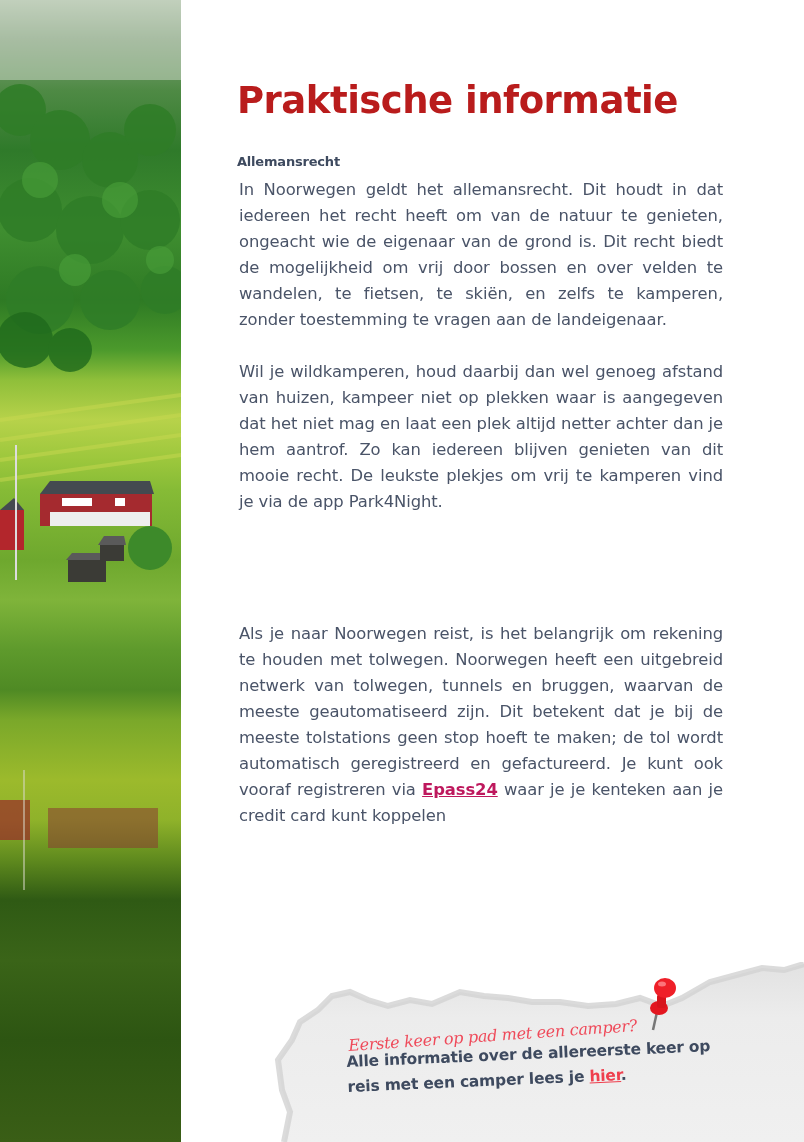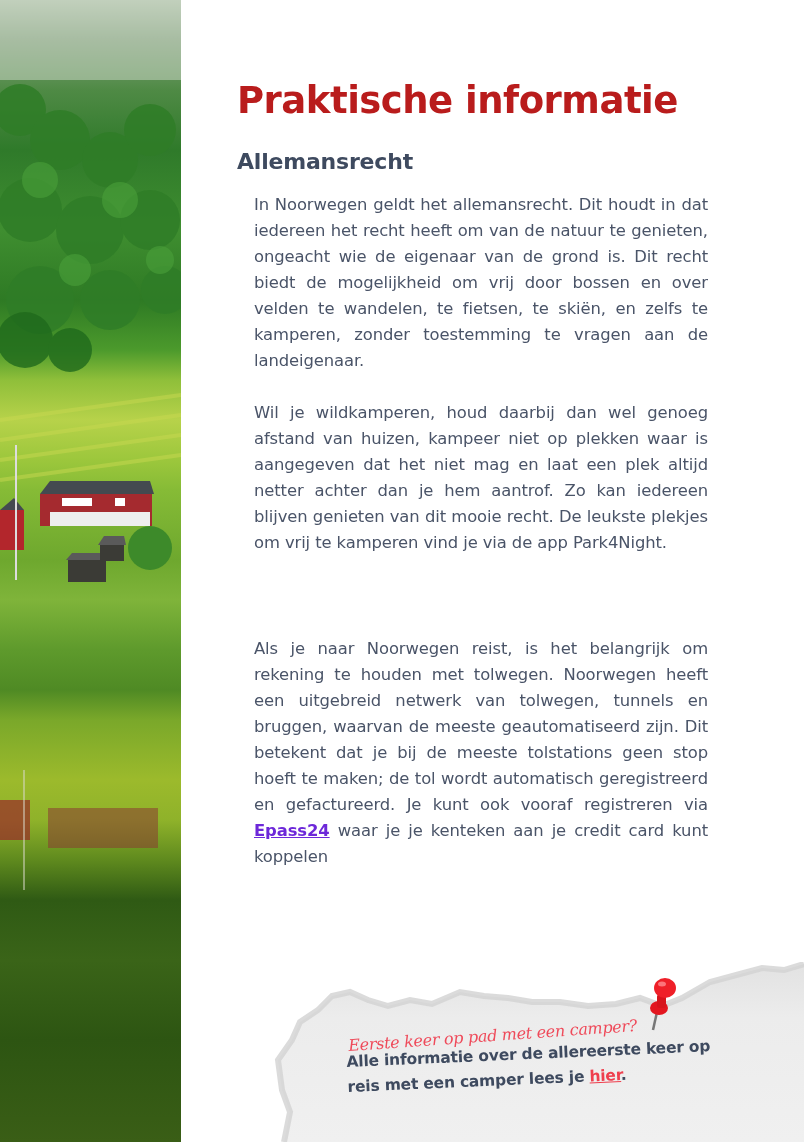--- a/index.html
+++ b/index.html
@@ -21,28 +21,28 @@
   }
   .photo svg { position:absolute; left:0; top:0; }
   .page-title {
     position:absolute; left:237px; top:79px; margin:0;
     font-family:"DejaVu Sans", sans-serif; font-weight:bold;
     font-size:37px; letter-spacing:-0.5px; color:#b91c1c; white-space:nowrap;
   }
   .section { position:absolute; left:237px; width:488px; }
   .section h2 {
     margin:0; font-family:"DejaVu Sans", sans-serif; font-weight:bold;
-    font-size:22px; color:#3e4a5f; line-height:26px; letter-spacing:-0.2px;
+    font-size:13px; color:#3e4a5f; line-height:26px; letter-spacing:-0.2px;
   }
   .section p {
-    margin:17px; font-family:"DejaVu Sans", sans-serif; font-size:16.4px;
+    margin:2px; font-family:"DejaVu Sans", sans-serif; font-size:16.4px;
     line-height:26px; color:#4a5468; text-align:justify; letter-spacing:-0.1px;
   }
   .section p + p { margin-top:26px; }
-  a.link { color:#6d28d9; font-weight:bold; text-decoration:underline; }
+  a.link { color:#be185d; font-weight:bold; text-decoration:underline; }
   
   .note {
     position:absolute; left:270px; top:962px; width:534px; height:180px;
   }
   .note svg.paper { position:absolute; left:0; top:0; }
   .note-script {
     position:absolute; left:78px; top:64px; transform:rotate(-4deg);
     font-family:"DejaVu Serif", serif; font-style:italic; font-size:16px;
     color:#ef4a5a; white-space:nowrap; letter-spacing:-0.3px;
   }

